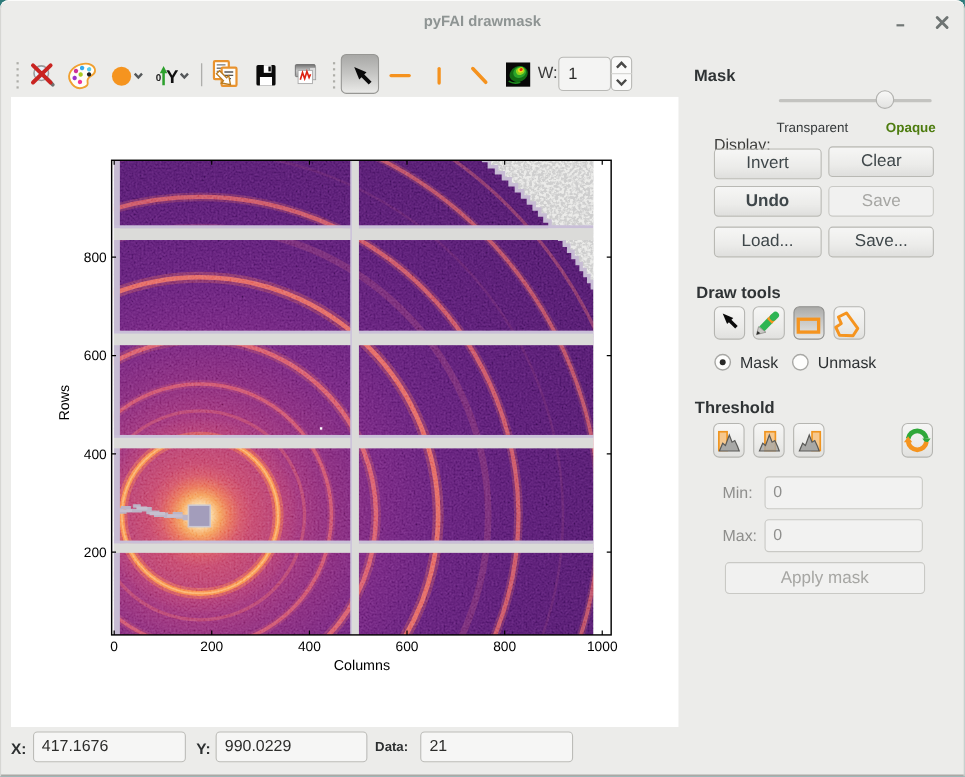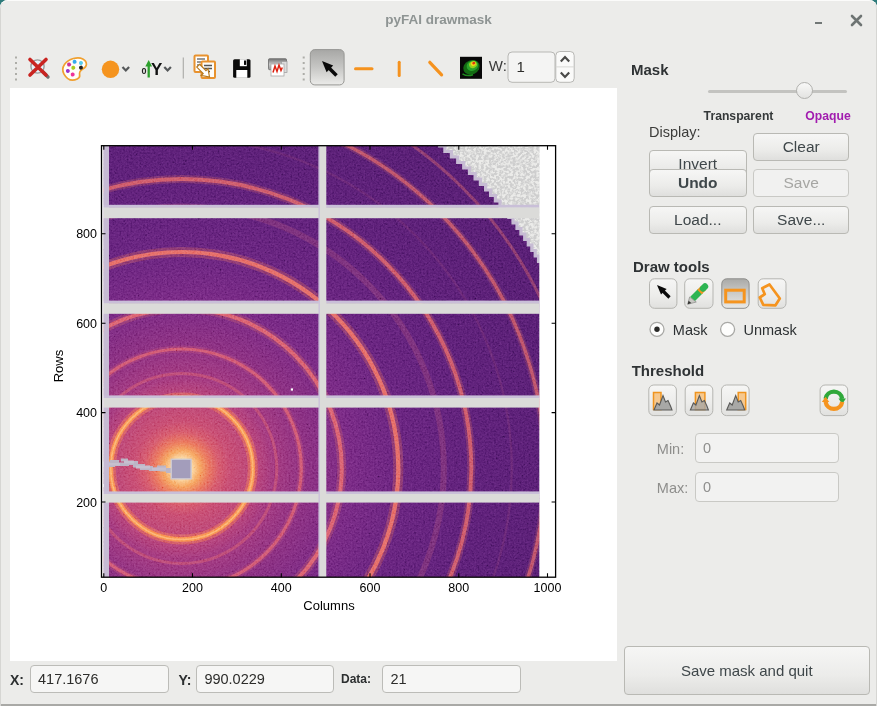--- a/index.html
+++ b/index.html
@@ -260,24 +260,24 @@
       <text x="97" y="506.5" text-anchor="end">200</text>
       <text x="329" y="609.5" text-anchor="middle" font-size="13">Columns</text>
       <text x="63" y="366" text-anchor="middle" font-size="13" transform="rotate(-90 63 366)">Rows</text>
     </g>
   </svg>
 
   <div class="hdr" style="left:631px;top:61px;">Mask</div>
   <div class="lbl" style="left:649px;top:84px;margin-top:40px;">Display:</div>
   <div style="position:absolute;left:708px;top:90px;width:139px;height:2.6px;background:#c3c3c0;border-radius:2px;"></div>
   <div style="position:absolute;left:796px;top:82px;width:17px;height:17px;border-radius:50%;border:1px solid #b1b1ae;background:linear-gradient(to bottom,#f8f8f7,#e3e3e1);box-sizing:border-box;"></div>
-  <div class="t" style="left:738.5px;top:109px;font-size:12.2px;font-weight:bold;color:#35393a;transform:translateX(-50%);">Transparent</div>
-  <div class="t" style="left:828px;top:109px;font-size:12.2px;font-weight:bold;color:#a21caf;transform:translateX(-50%);">Opaque</div>
-
-  <div class="btn" style="left:649px;top:150px;width:95.5px;height:26.4px;">Invert</div>
+  <div class="t" style="left:738.5px;top:109px;font-size:12.2px;font-weight:normal;color:#35393a;transform:translateX(-50%);">Transparent</div>
+  <div class="t" style="left:828px;top:109px;font-size:12.2px;font-weight:bold;color:#4d7c0f;transform:translateX(-50%);">Opaque</div>
+
+  <div class="btn" style="left:649px;top:135px;width:95.5px;height:26.4px;">Invert</div>
   <div class="btn" style="left:753.2px;top:132.8px;width:94px;height:26.4px;">Clear</div>
   <div class="btn" style="left:649px;top:168.9px;width:95.5px;height:26.4px;font-weight:bold;">Undo</div>
   <div class="btn dis" style="left:753.2px;top:168.9px;width:94px;height:26.4px;">Save</div>
   <div class="btn" style="left:649px;top:205.5px;width:95.5px;height:26.4px;">Load...</div>
   <div class="btn" style="left:753.2px;top:205.5px;width:94px;height:26.4px;">Save...</div>
 
   <div class="hdr" style="left:633px;top:258px;">Draw tools</div>
   <svg style="position:absolute;left:645px;top:274px;" width="150" height="40" viewBox="0 0 150 40">
     <defs>
       <linearGradient id="tb" x1="0" y1="0" x2="0" y2="1">
@@ -354,22 +354,22 @@
       <path d="M4.6,-1.7 L12.1,-1.7 L8.3,3.6 Z" fill="#2fa83a"></path>
       <path d="M8.3,1.5 A 8.4,8.4 0 0 1 -8.3,1.5" fill="none" stroke="#f5941f" stroke-width="4.3"></path>
       <path d="M-4.6,1.7 L-12.1,1.7 L-8.3,-3.6 Z" fill="#f5941f"></path>
     </g>
   </svg>
 
   <div class="lbl" style="left:656.8px;top:441px;color:#8e8e8c;">Min:</div>
   <div class="entry dis" style="left:695px;top:433px;width:143.5px;height:30px;">0</div>
   <div class="lbl" style="left:656.8px;top:480px;color:#8e8e8c;">Max:</div>
   <div class="entry dis" style="left:695px;top:471.5px;width:143.5px;height:30px;">0</div>
-
-  <div class="btn" style="left:624px;top:646.4px;width:243.5px;height:46.3px;font-size:15px;">Save mask and quit</div>
+  <div class="btn dis" style="left:658.5px;top:510.9px;width:180.5px;height:27.5px;">Apply mask</div>
+
 
   <div class="t" style="left:10px;top:672px;font-size:14px;font-weight:bold;color:#2c2f30;">X:</div>
   <div class="entry" style="left:30px;top:665px;width:139px;height:28px;">417.1676</div>
   <div class="t" style="left:178.5px;top:672px;font-size:14px;font-weight:bold;color:#2c2f30;">Y:</div>
   <div class="entry" style="left:196.4px;top:665px;width:138px;height:28px;">990.0229</div>
   <div class="t" style="left:341px;top:672px;font-size:12px;font-weight:bold;color:#2c2f30;text-align:center;">Data:</div>
   <div class="entry" style="left:382.4px;top:665px;width:139px;height:28px;">21</div>
 </div>
 
 </body></html>

